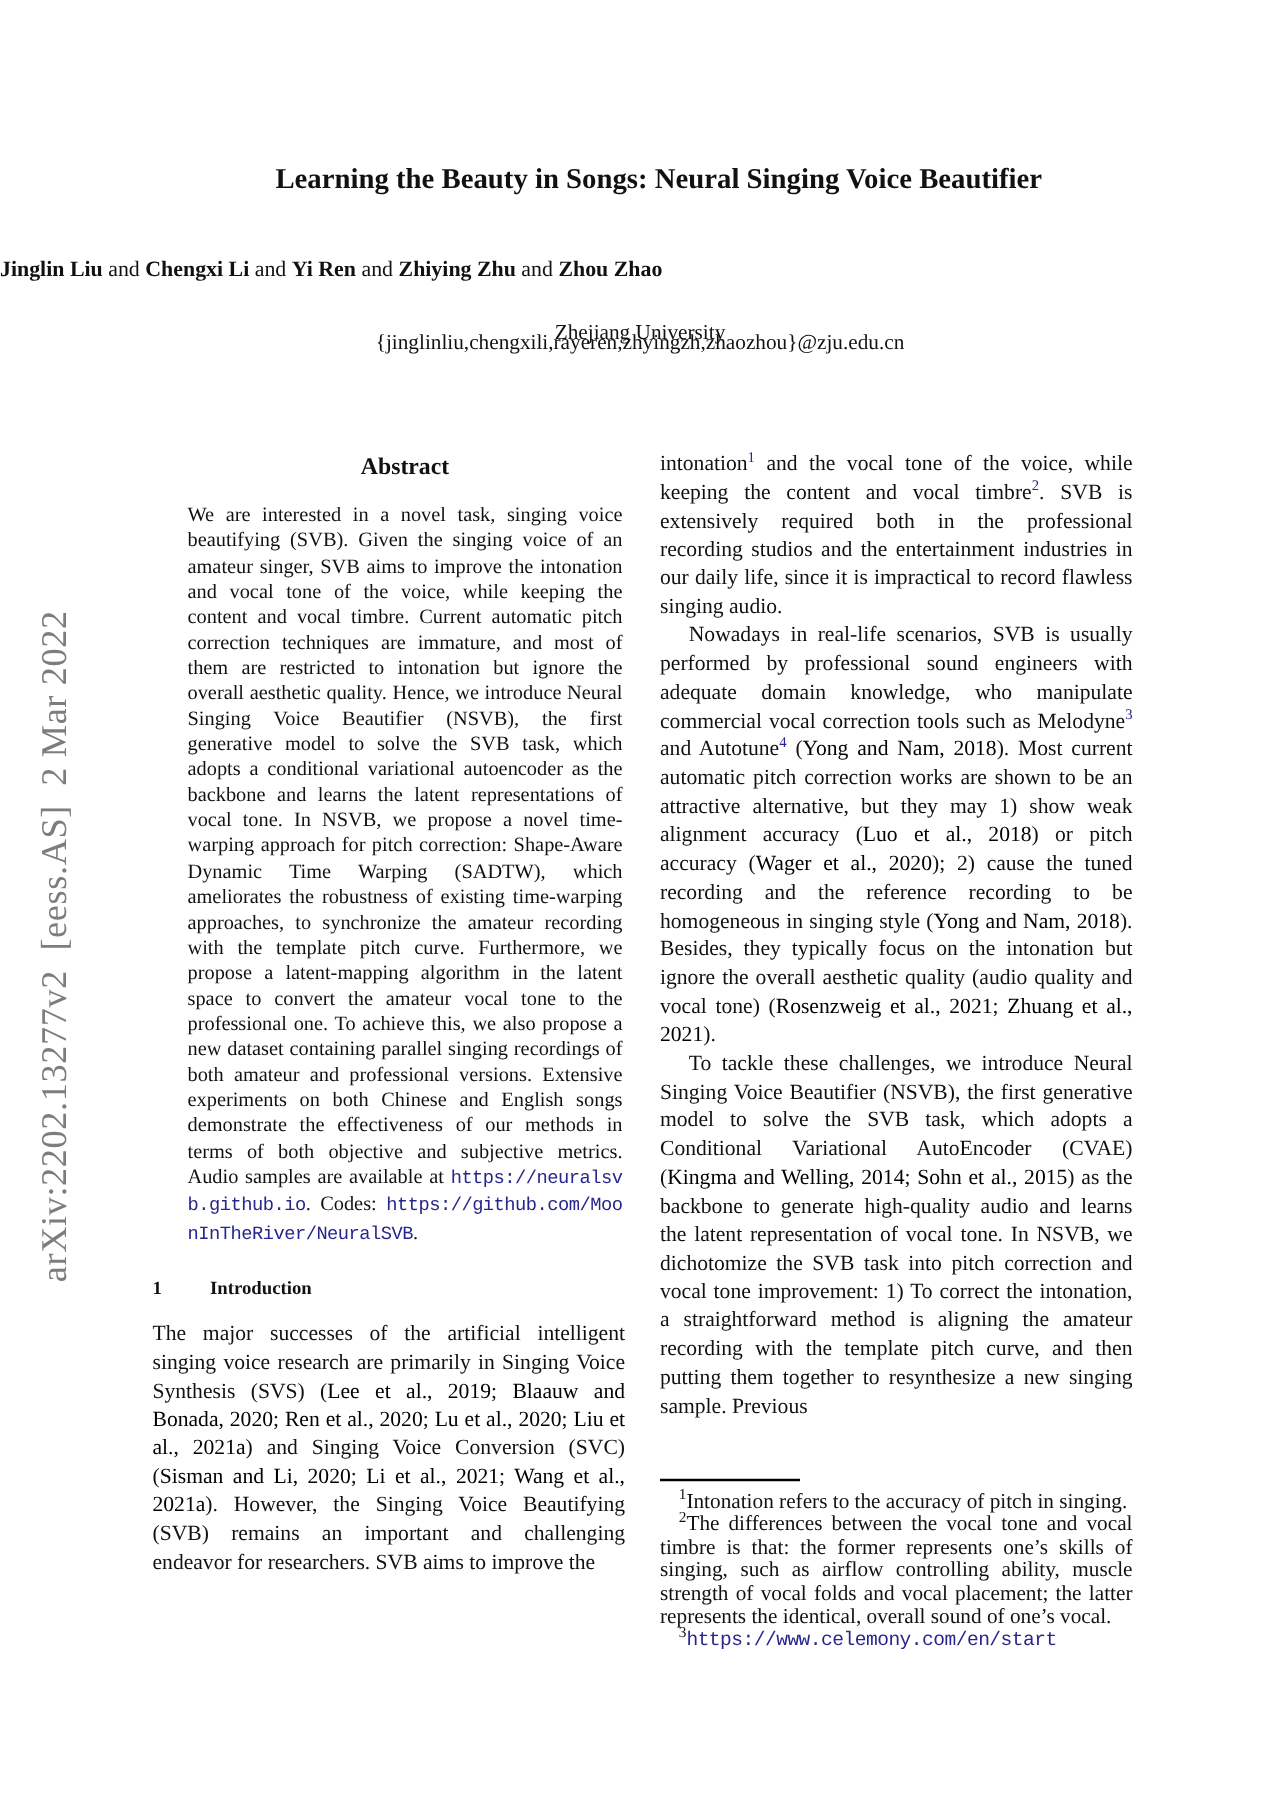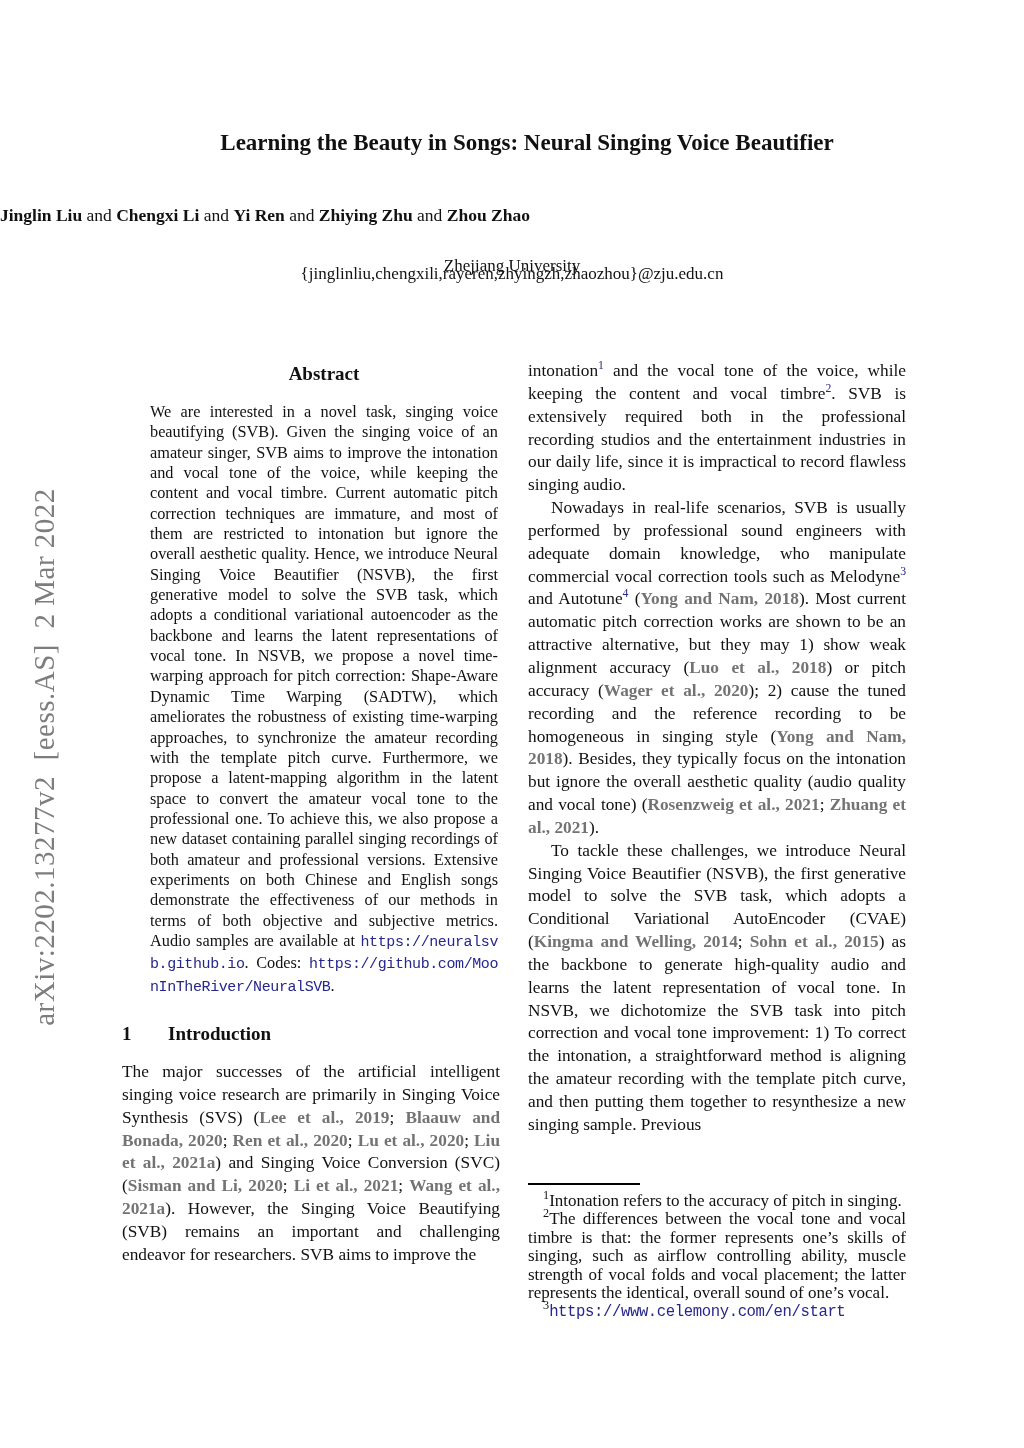--- a/index.html
+++ b/index.html
@@ -36,21 +36,21 @@
   }
 
   
   .left-col { position:absolute; left:122px; top:363px; width:378px; }
   .abstract-block { margin-left:28px; margin-right:2px; }
   .abstract-heading { text-align:center; font-size:19px; font-weight:bold; margin-bottom:17px; }
   .abstract-text {
     font-size:16.3px; line-height:20.35px; text-align:justify;
     hyphens:auto; -webkit-hyphens:auto;
   }
-  .intro-heading { margin-top:25px; font-size:19px; font-weight:bold; }
+  .intro-heading { margin-top:25px; font-size:15px; font-weight:bold; }
   .intro-heading .sec-num { display:inline-block; width:46px; }
   .body-text {
     margin-top:16px; font-size:17.3px; line-height:22.85px; text-align:justify;
     hyphens:auto; -webkit-hyphens:auto;
   }
 
   .right-col {
     position:absolute; left:528px; top:360px; width:378px;
     font-size:17.3px; line-height:22.85px; text-align:justify;
     hyphens:auto; -webkit-hyphens:auto;
@@ -61,21 +61,21 @@
   
   .footnotes {
     position:absolute; left:528px; top:1183px; width:378px;
     font-size:17px; line-height:18.4px; text-align:justify;
     hyphens:auto; -webkit-hyphens:auto;
   }
   .fn-rule { width:112px; border-top:2px solid #000; margin-bottom:7px; }
   .footnote { text-indent:15px; }
 
   
-  .seg-l { color:#737373;font-weight:bold; }
+  .seg-l { color:#000000; }
   .seg-m { color:#26268c; font-family:"Liberation Mono", monospace; font-size:0.92em; letter-spacing:-0.4px; word-break:break-all; }
   .seg-sup { color:#26268c; vertical-align:super; font-size:0.68em; line-height:0; }
   .seg-fn { vertical-align:super; font-size:0.72em; line-height:0; }
   .seg-b { font-weight:bold; }
 </style>
 </head>
 <body>
 
 <div class="page">
 

